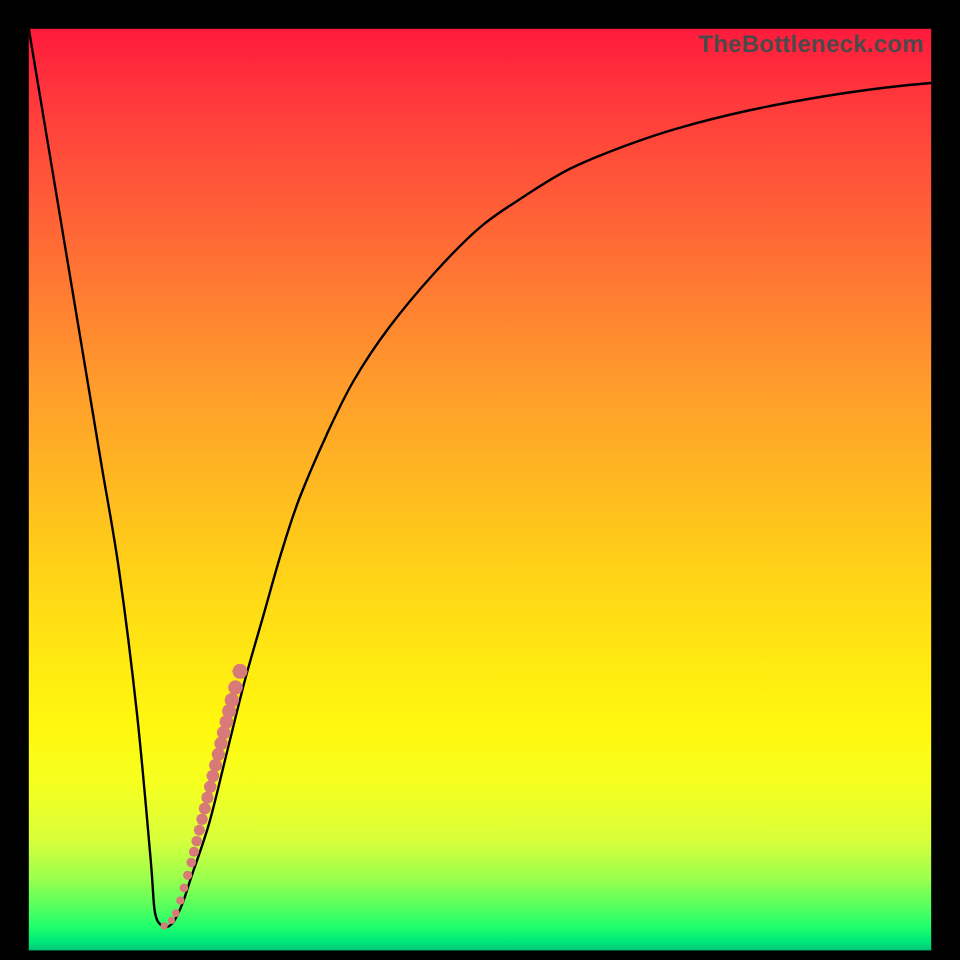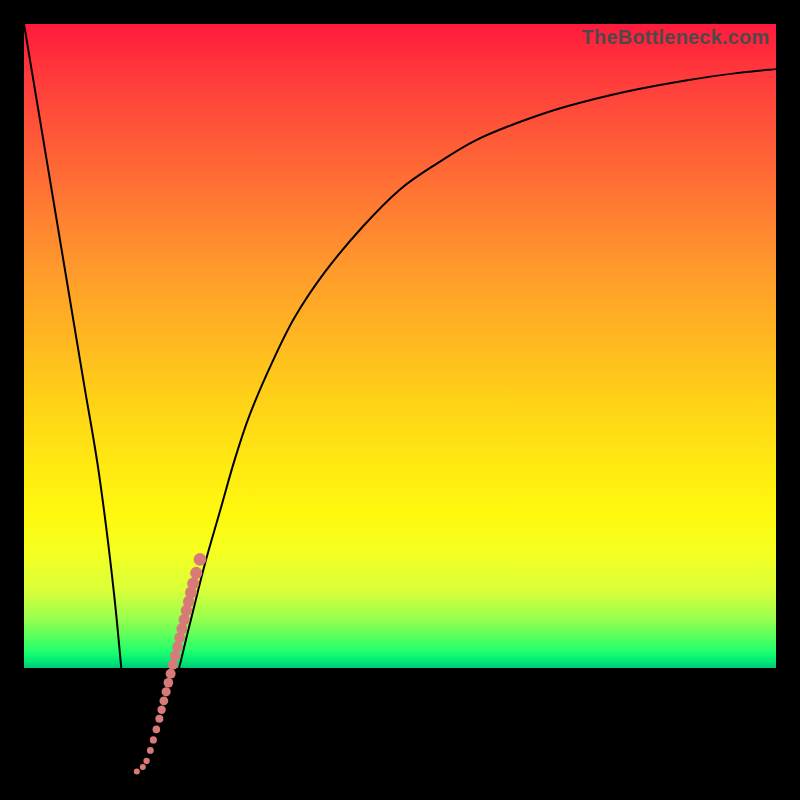--- a/index.html
+++ b/index.html
@@ -15,21 +15,21 @@
     position: relative;
     width: 800px;
     height: 800px;
     background: #000;
   }
   .plot-area {
     position: absolute;
     left: 24px;
     top: 24px;
     width: 752px;
-    height: 644px;
+    height: 768px;
     
     background: linear-gradient(
       to bottom,
       #ff1a3c 0%,
       #ff3a3c 8%,
       #ff5a38 18%,
       #ff7a32 28%,
       #ff9a2c 38%,
       #ffb522 48%,
       #ffd018 58%,

